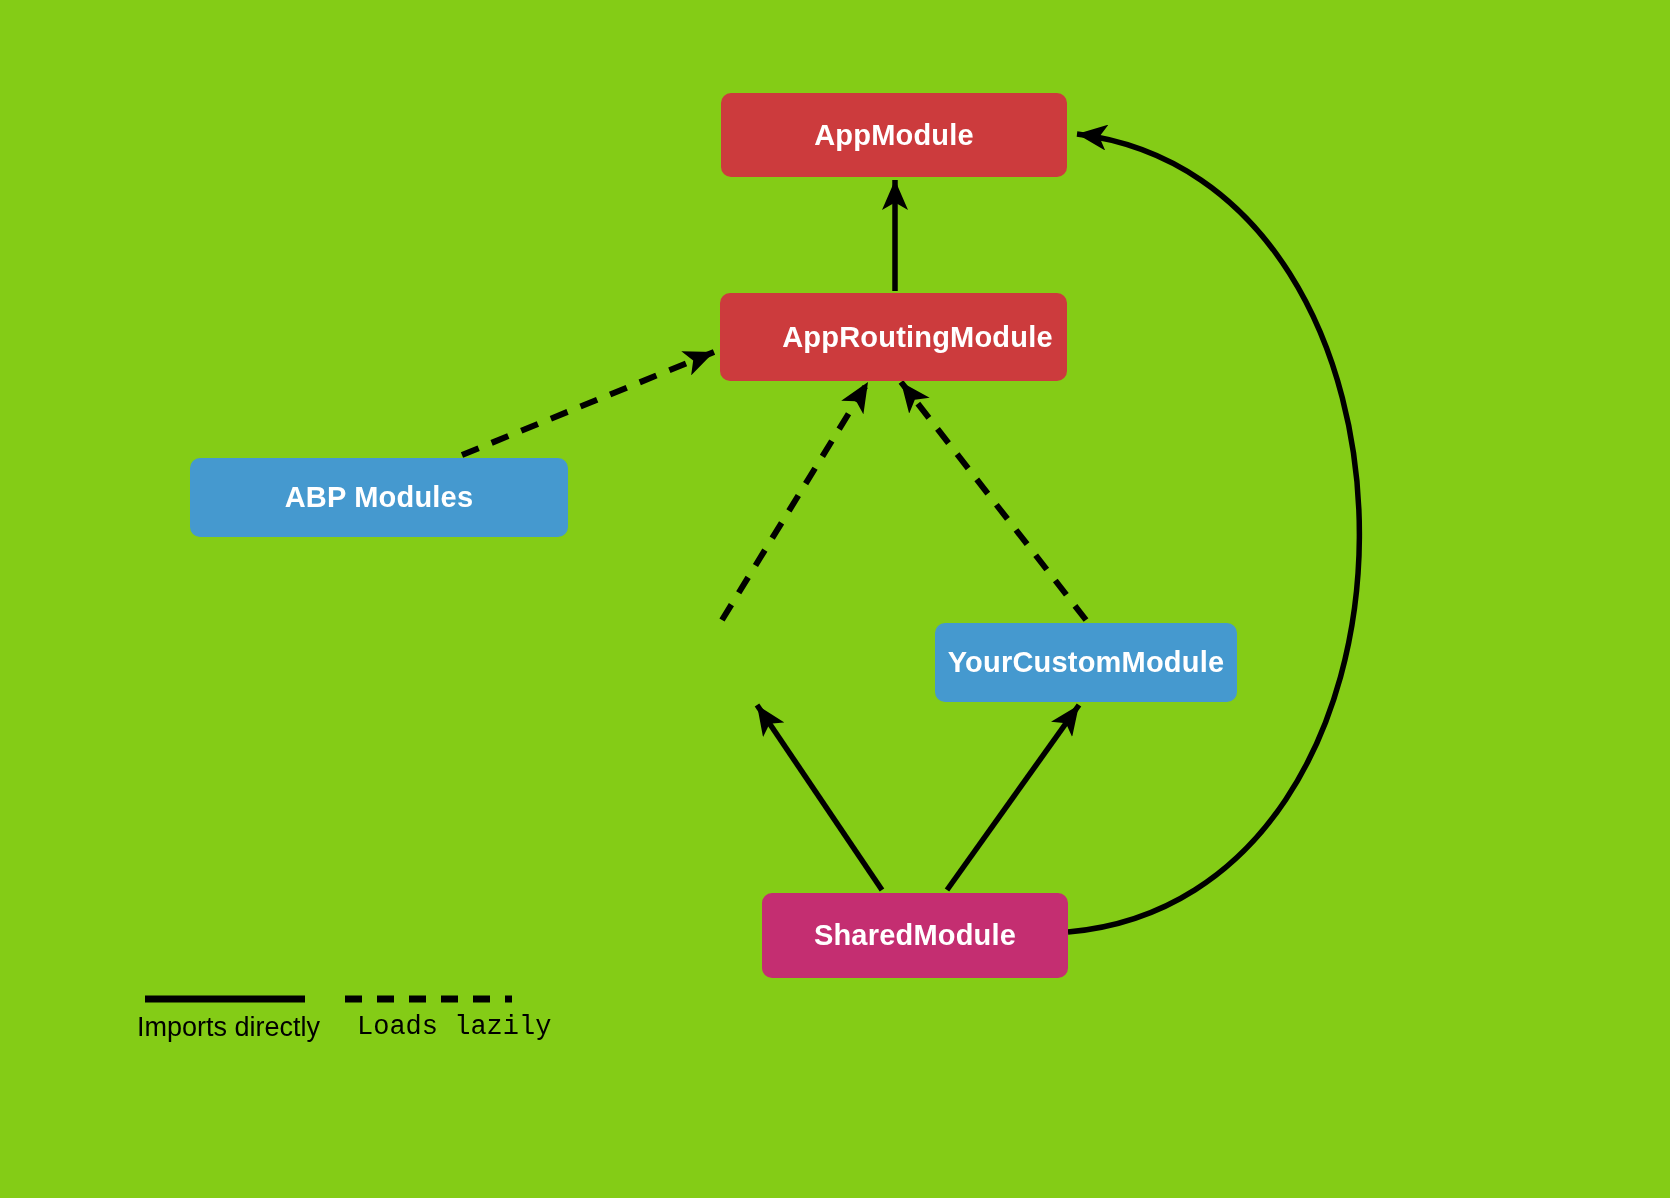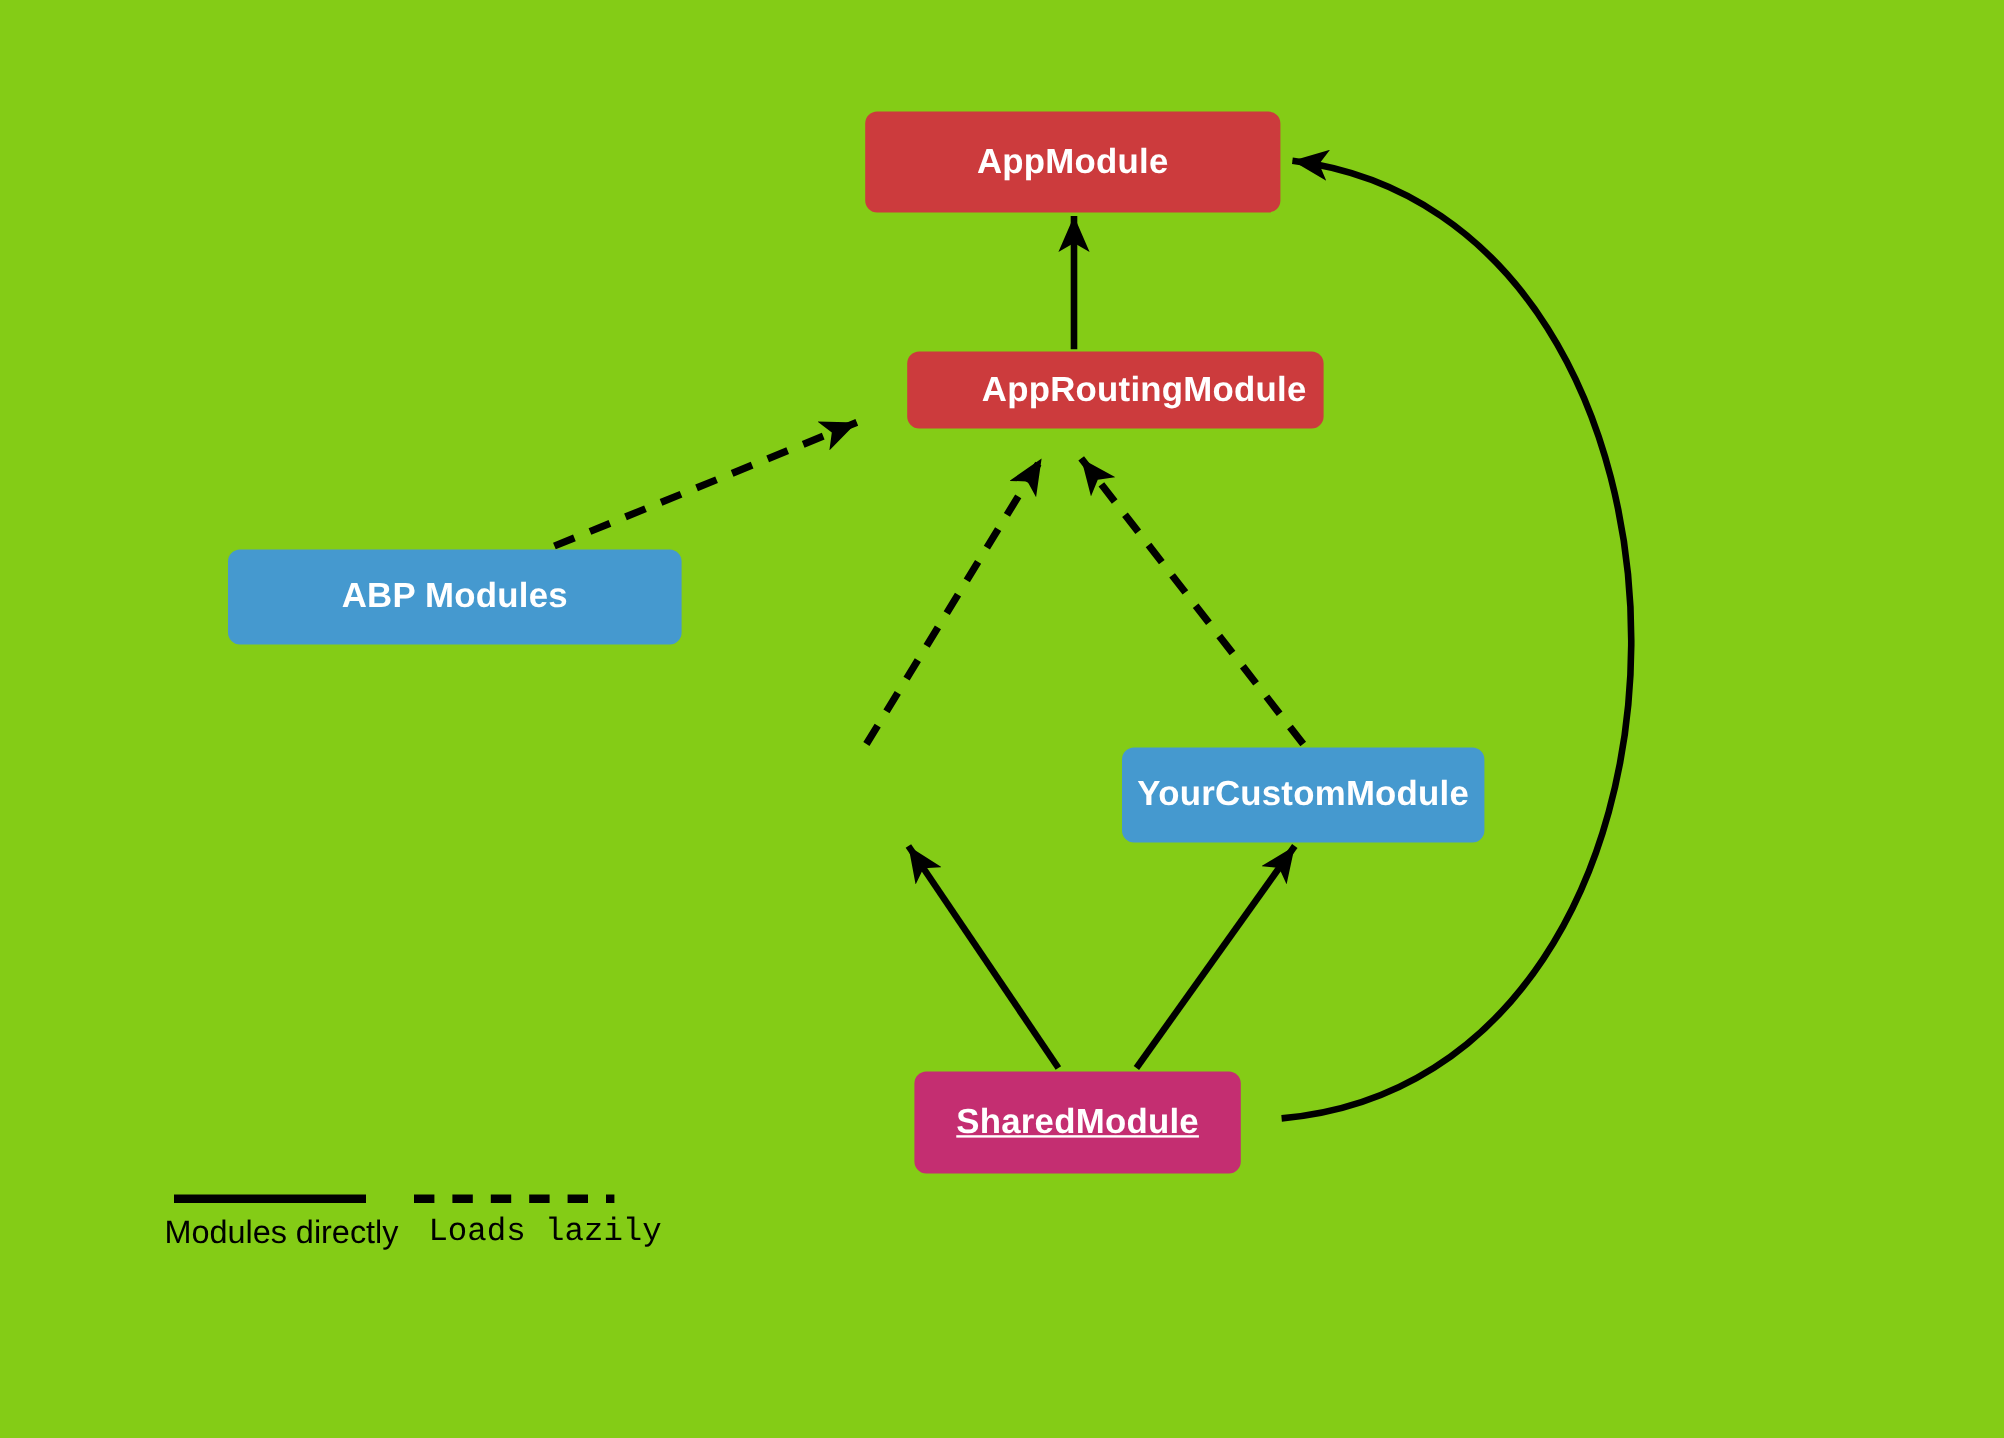--- a/index.html
+++ b/index.html
@@ -70,26 +70,26 @@
     <path class="edge" d="M 947 890 L 1079 705" marker-end="url(#ah)"></path>
 
     <path class="edge" d="M 1068 932 C 1455 898, 1455 180, 1077 134" marker-end="url(#ah)"></path>
 
     <line class="legend-line" x1="145" y1="999" x2="305" y2="999"></line>
     <line class="legend-line dashed" x1="345" y1="999" x2="512" y2="999"></line>
   </svg>
 
   <div class="node red" style="left: 721px; top: 93px; width: 346px; height: 84px; background-color: rgb(204, 59, 61);">AppModule</div>
 
-  <div class="node red" style="left: 756px; top: 293px; width: 347px; height: 64px; background-color: rgb(204, 59, 61); padding-left: 48px;">AppRoutingModule</div>
+  <div class="node red" style="left: 720px; top: 293px; width: 347px; height: 88px; background-color: rgb(204, 59, 61); padding-left: 48px;">AppRoutingModule</div>
 
   <div class="node blue" style="left: 190px; top: 458px; width: 378px; height: 79px; background-color: rgb(69, 153, 207);">ABP Modules</div>
 
 
   <div class="node blue" style="left: 935px; top: 623px; width: 302px; height: 79px; background-color: rgb(69, 153, 207);">YourCustomModule</div>
 
-  <div class="node magenta" style="left: 762px; top: 893px; width: 272px; height: 85px; background-color: rgb(196, 46, 113); text-decoration: underline;">SharedModule</div>
+  <div class="node magenta" style="left: 762px; top: 893px; width: 306px; height: 85px; background-color: rgb(196, 46, 113);">SharedModule</div>
 
-  <div class="legend-label" style="left:137px; top:1012px;">Modules directly</div>
+  <div class="legend-label" style="left:137px; top:1012px;">Imports directly</div>
 
   <div class="legend-label" style="left:357px; top:1012px;font-family:Liberation Mono, monospace;">Loads lazily</div>
 
 </div>
 
 </body></html>

